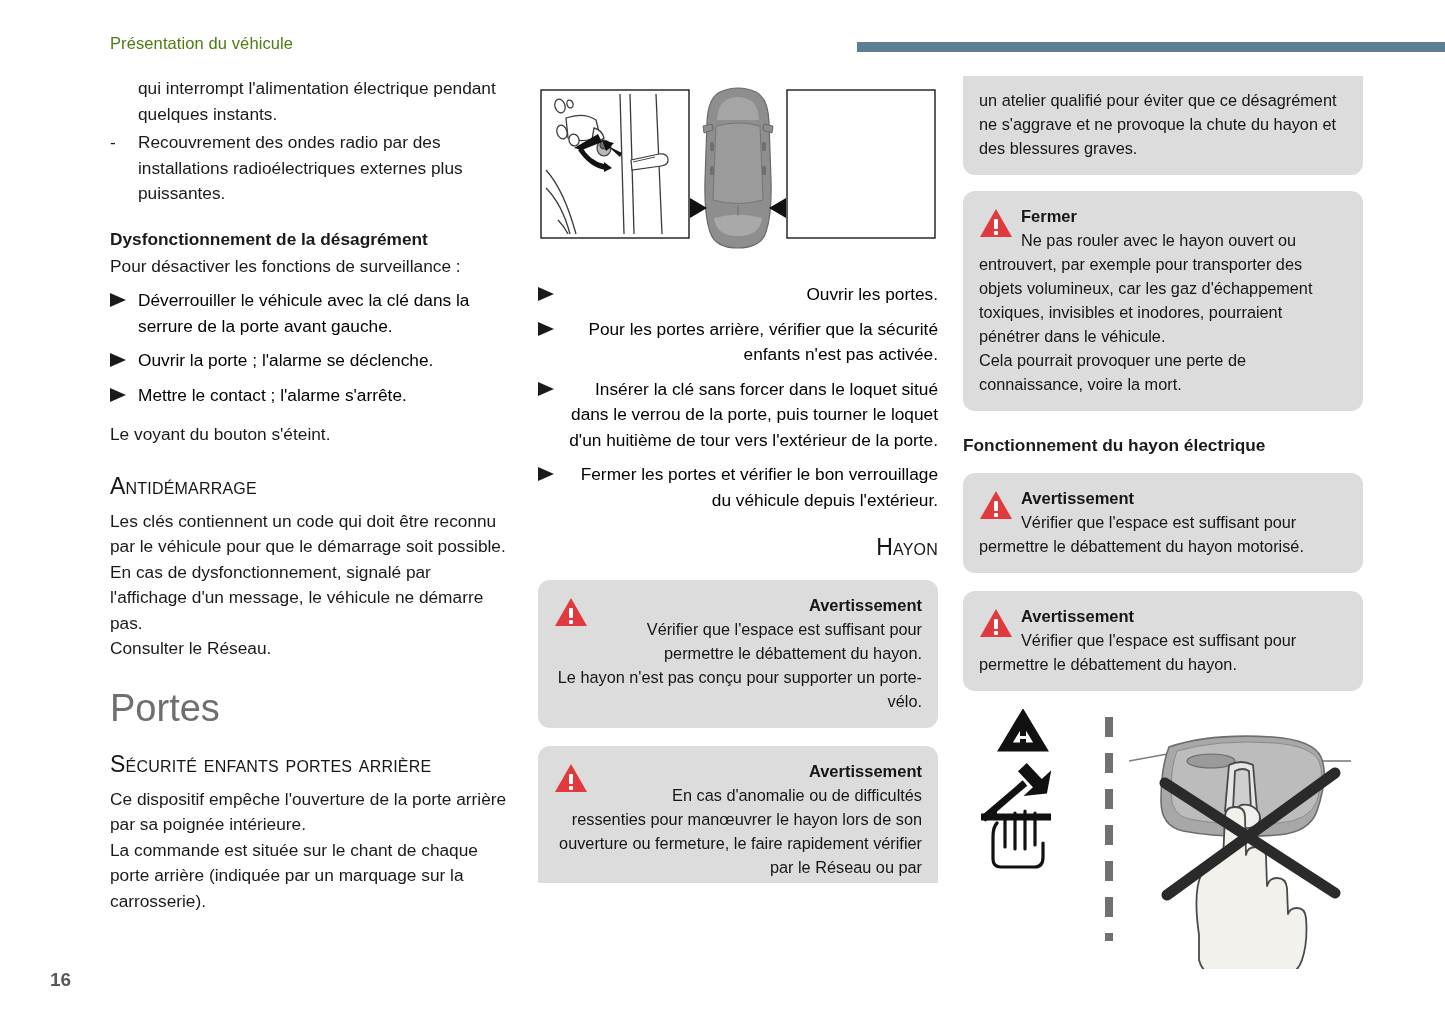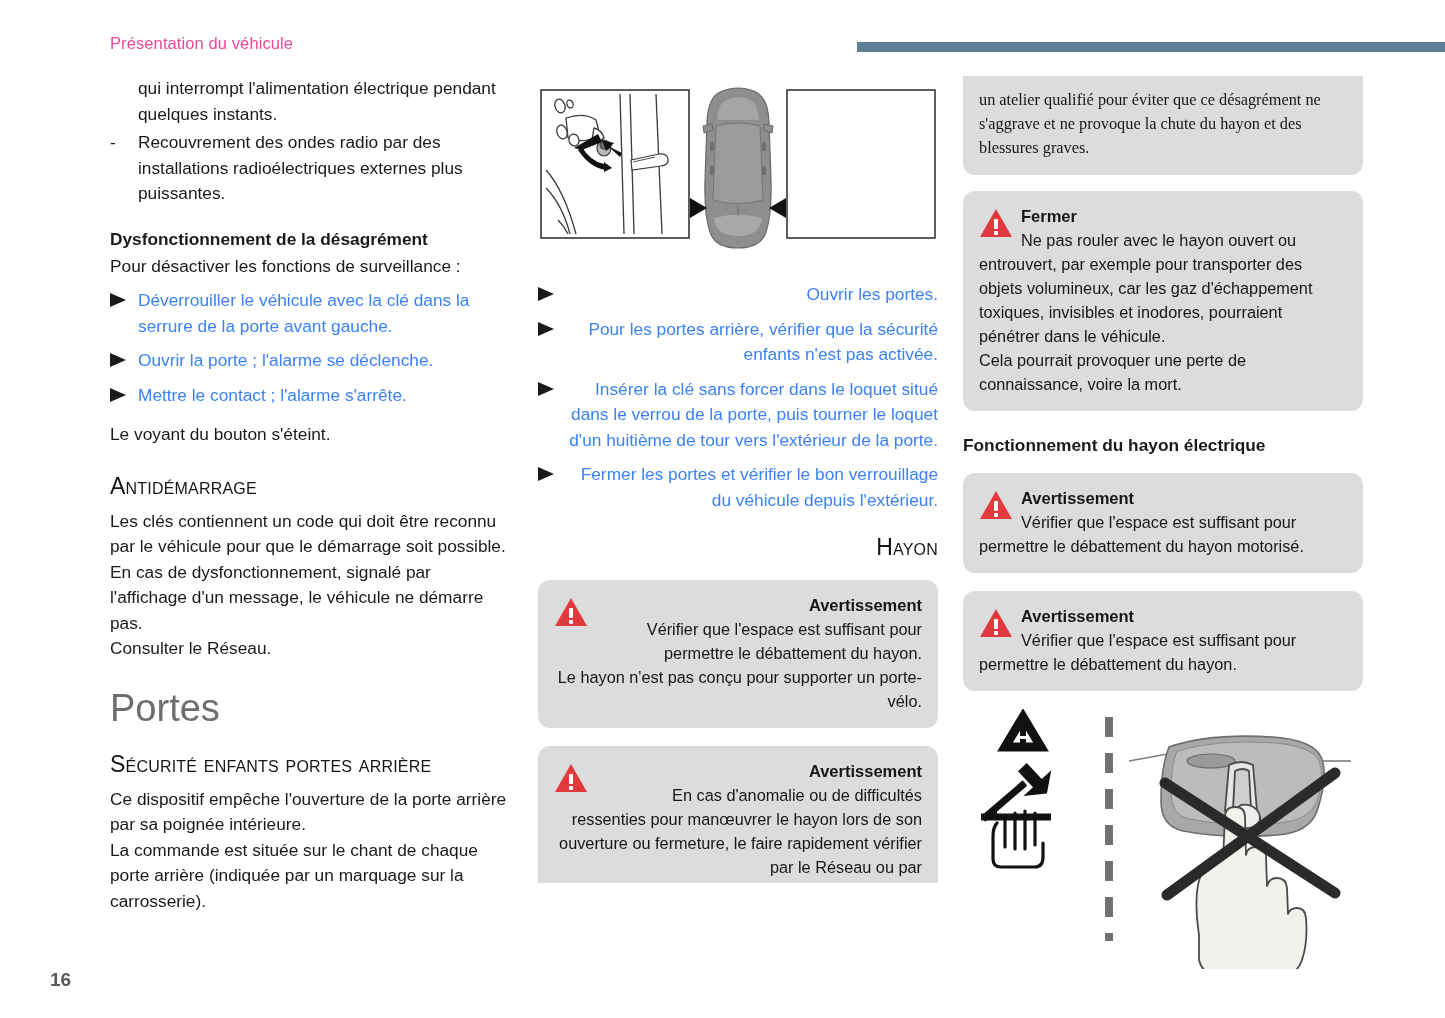--- a/index.html
+++ b/index.html
@@ -7,21 +7,21 @@
     width: 1445px; height: 1018px;
     background: #ffffff;
     font-family: "Liberation Sans", sans-serif;
     overflow: hidden;
   }
   .page { position: relative; width: 1445px; height: 1018px; background: #fff; }
 
   
   .header-title {
     position: absolute; left: 110px; top: 34px;
-    font-size: 16.5px; color: #ec4899; letter-spacing: .1px;
+    font-size: 16.5px; color: #4d7c0f; letter-spacing: .1px;
   }
   .header-bar {
     position: absolute; left: 857px; top: 42px;
     width: 588px; height: 10px; background: #5d7f94;
   }
 
   
   .col { position: absolute; top: 76px; }
   .col-left  { left: 110px;  width: 400px; }
   .col-mid   { left: 538px;  width: 400px; text-align: right; }
@@ -39,21 +39,21 @@
   }
   .dash-item .dash { width: 28px; flex: 0 0 28px; }
   .dash-item .dash-txt { flex: 1; }
 
   .h3-bold {
     font-size: 17.3px; font-weight: bold; color: #1a1a1a;
     margin-top: 20px; margin-bottom: 3px; line-height: 24px;
   }
 
   .arrow-item {
-    display: flex; font-size: 17.3px; line-height: 25.5px; color: #3b82f6;
+    display: flex; font-size: 17.3px; line-height: 25.5px; color: #000000;
     margin-top: 9px;
   }
   .arrow-item .tri {
     flex: 0 0 28px; width: 28px; padding-top: 5px;
   }
   .arrow-item .tri svg { display: block; }
   .arrow-item .arrow-txt { flex: 1; }
 
   
   .h1-gray {
@@ -69,21 +69,21 @@
   .h2-caps::first-letter { text-transform: uppercase; }
 
   
   .note {
     background: #dcdcdc; border-radius: 12px;
     padding: 13px 16px 15px 16px;
     margin-top: 16px;
     font-size: 16.3px; line-height: 24px; color: #161616;
   }
   .note.clipped { border-radius: 12px 12px 0 0; padding-bottom: 4px; }
-  .note.clipped-top { border-radius: 0 0 12px 12px; padding-top: 12px; font-family: Liberation Serif, serif; }
+  .note.clipped-top { border-radius: 0 0 12px 12px; padding-top: 12px; }
   .note .warn-ico {
     float: left; width: 34px; height: 30px; margin: 4px 8px 0 0;
   }
   .note .warn-title { font-weight: bold; font-size: 16.5px; }
   .note .warn-body { }
 
   
   .illus { margin-top: 4px; }
   svg.fig { display: block; }
 

